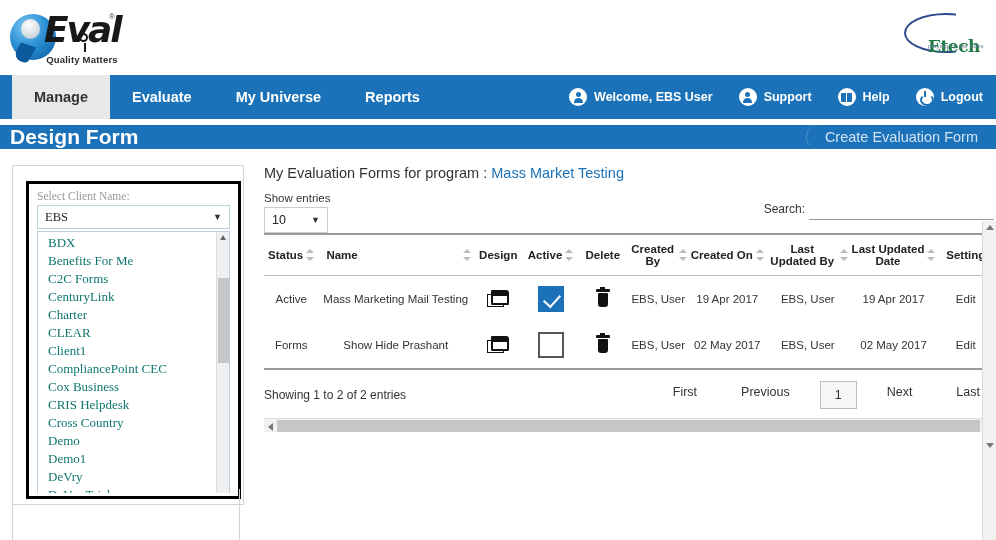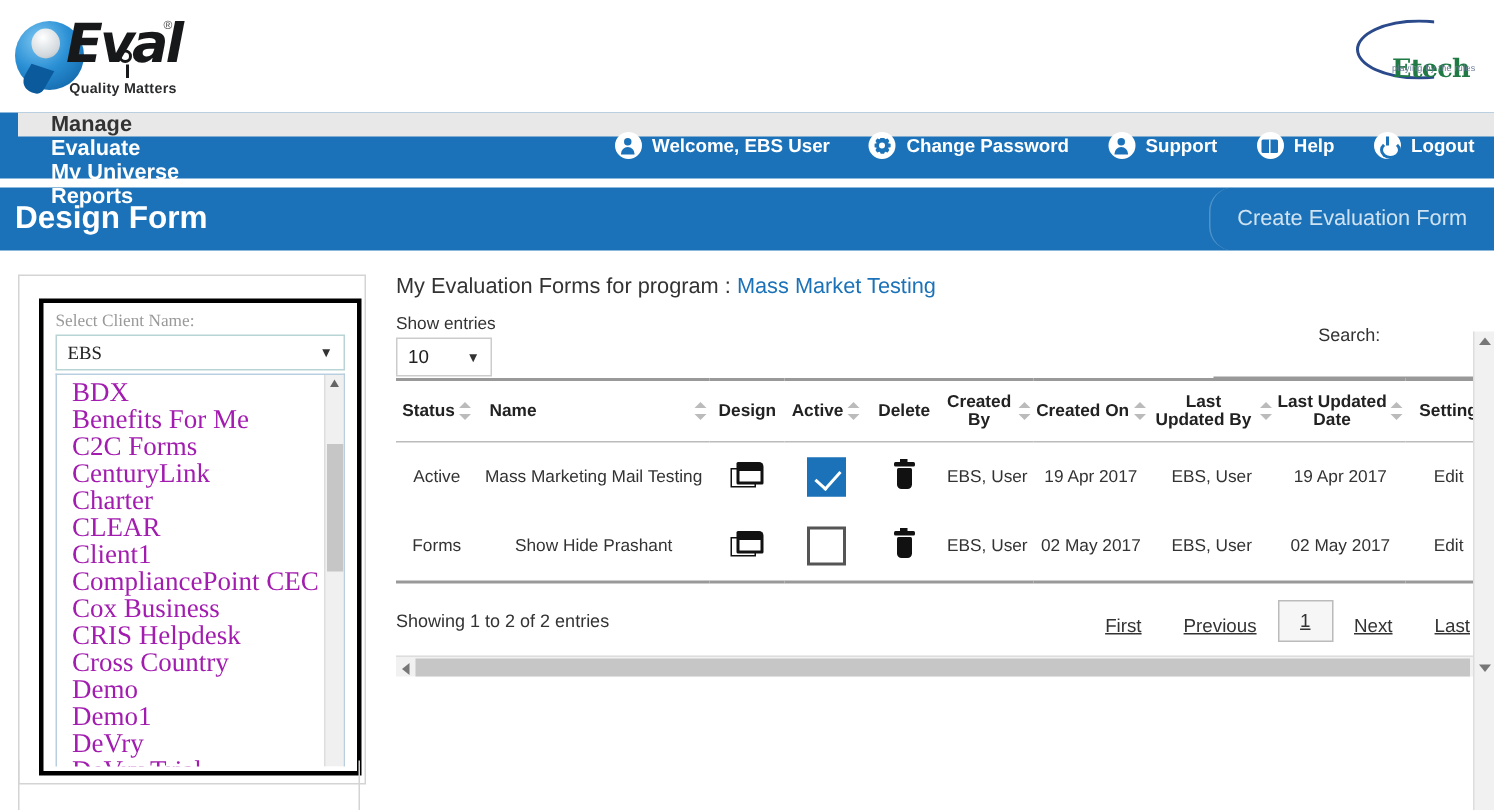--- a/index.html
+++ b/index.html
@@ -60,21 +60,21 @@
     font-family:"DejaVu Serif", serif; font-weight:bold; font-size:17px;
     color:#1f7a43; letter-spacing:-.5px;
   }
   .et-tag{
     position:absolute; left:24px; top:35px; font-size:6px; color:#6b7c96; letter-spacing:.2px;
   }
 
   
   .navbar{
     height:44px; background:#1b72b8; display:flex; align-items:stretch;
-    padding-left:12px; position:relative;flex-direction:column;
+    padding-left:12px; position:relative;
   }
   .nav-tab{
     display:flex; align-items:center; padding:0 22px;
     color:#fff; font-size:14.5px; font-weight:bold; cursor:pointer;
     white-space:nowrap;
   }
   .nav-tab.active{ background:#e8e8e8; color:#333; }
   .nav-right{
     position:absolute; right:0; top:0; height:44px;
     display:flex; align-items:center; gap:0;
@@ -115,21 +115,21 @@
   .ic-power:before{
     content:""; position:absolute; left:0.5px; top:2px; width:10px; height:8px;
     border:2px solid #1b72b8; border-radius:50%; border-top-color:transparent;
   }
   .ic-power:after{
     content:""; position:absolute; left:4.6px; top:-0.5px; width:2px; height:6px; background:#1b72b8;
   }
 
   
   .titlebar{
-    height:42px; background:#1b72b8; display:flex; align-items:stretch;
+    height:24px; background:#1b72b8; display:flex; align-items:stretch;
     justify-content:space-between; margin-top:6px;
   }
   .page-title{
     display:flex; align-items:center; padding-left:10px;
     color:#fff; font-size:21px; font-weight:bold;
   }
   .create-btn{
     display:flex; align-items:center; padding:0 18px;
     color:#cfe2f2; font-size:14.5px; border-left:1px solid #4e93c9; cursor:pointer;
     white-space:nowrap;
@@ -155,21 +155,21 @@
     cursor:pointer; background:#fff;
   }
   .caret{ font-size:9px; color:#333; }
   .option-list{
     margin-top:2px; border:1px solid #b9cfe0; border-bottom:none;
     height:262px; overflow:hidden; position:relative; background:#fff;
     display:flex;
   }
   .option-items{ flex:1; padding:2px 0 0 4px; }
   .option{
-    font-size:18px; color:#a21caf; line-height:18px; padding-left:6px;
+    font-size:13px; color:#0f766e; line-height:18px; padding-left:6px;
     white-space:nowrap; cursor:pointer;
   }
   .opt-scroll{
     width:13px; background:#f0f0f0; border-left:1px solid #ddd;
     position:relative; flex:none;
   }
   .opt-scroll .up-arrow{
     position:absolute; top:3px; left:3px; width:0; height:0;
     border-left:3.5px solid transparent; border-right:3.5px solid transparent;
     border-bottom:5px solid #666;
@@ -185,21 +185,21 @@
   
   .right-panel{ flex:1; margin-left:20px; margin-right:2px; position:relative; }
   .forms-heading{ font-size:14.5px; color:#333; margin-bottom:11px; }
   .forms-heading .prog{ color:#1b72b8; }
   .table-controls{ display:flex; justify-content:space-between; align-items:flex-start; }
   .show-entries-label{ font-size:11.5px; color:#333; margin-bottom:3px; }
   .entries-select{
     width:64px; height:26px; border:1px solid #ccc; display:flex; align-items:center;
     justify-content:space-between; padding:12px 7px; font-size:12.5px; background:#fff; cursor:pointer;
   }
-  .search-wrap{ display:flex; align-items:center; margin-top:6px;flex-direction:column; }
+  .search-wrap{ display:flex; align-items:center; margin-top:6px; }
   .search-label{ font-size:12px; color:#333; margin-right:4px; }
   .search-input{
     width:185px; height:22px; border:none; border-bottom:1px solid #999;
     outline:none; font-size:12px; background:transparent;
   }
 
   table.forms{
     width:100%; border-collapse:collapse; 
     border-top:2px solid #999; border-bottom:2px solid #999;
   }
@@ -259,21 +259,21 @@
   .trash .can{
     position:absolute; top:4px; left:2px; width:10px; height:14px; background:#111;
     border-radius:1px 1px 3px 3px;
   }
   .edit-link{ color:#333; cursor:pointer; }
 
   .table-footer{
     display:flex; justify-content:space-between; align-items:center;
     padding:11px 0 9px 0; font-size:12px; color:#333;
   }
-  .pager{ display:flex; align-items:flex-end; gap:0;text-decoration:underline; }
+  .pager{ display:flex; align-items:flex-start; gap:16px; }
   .pg{ padding:4px 14px; color:#333; cursor:pointer; font-size:12.5px; }
   .pg.num{ border:1px solid #bbb; background:#f6f6f6; padding:6px 14px; }
 
   .hscroll{
     height:14px; background:#f1f1f1; border-top:1px solid #ddd;
     display:flex; align-items:center; position:relative;
   }
   .hscroll .thumb{ position:absolute; left:13px; right:14px; top:1px; height:12px; background:#c6c6c6; }
   .hs-left, .hs-right{ position:absolute; width:0; height:0; top:4px; }
   .hs-left{ left:4px; border-top:4px solid transparent; border-bottom:4px solid transparent; border-right:5px solid #777; }
@@ -325,26 +325,20 @@
   <div class="nav-tab">
       <span>Reports</span>
     </div>
 
   <div class="nav-right">
     <div class="nav-util">
       <span class="ic-circle">
           <span class="ic-person"></span>
         </span>
       <span>Welcome, EBS User</span>
-    </div>
-    <div class="nav-util">
-      <span class="ic-circle">
-          <span class="ic-gear"></span>
-        </span>
-      <span>Change Password</span>
     </div>
     <div class="nav-util">
       <span class="ic-circle">
           <span class="ic-person"></span>
         </span>
       <span>Support</span>
     </div>
     <div class="nav-util">
       <span class="ic-circle">
           <span class="ic-book"></span>

